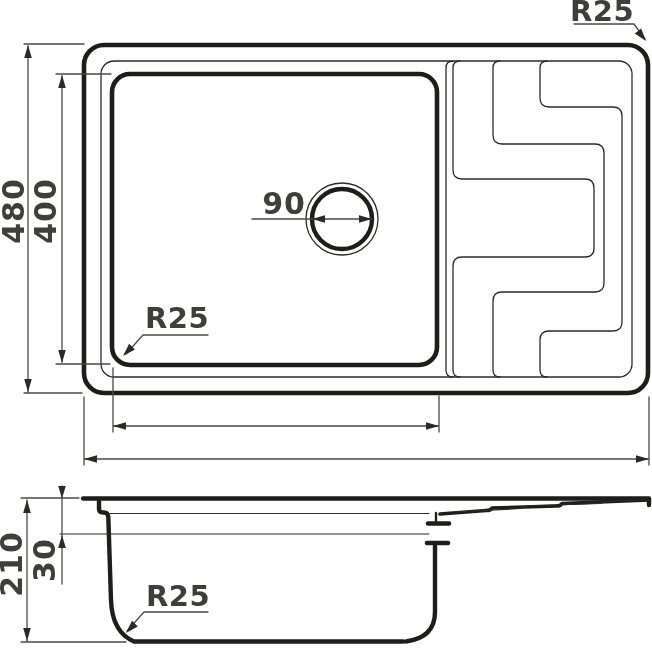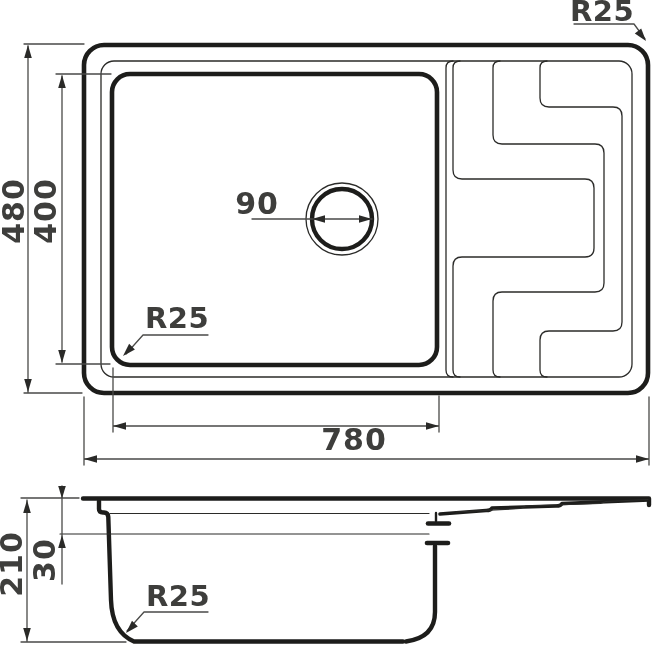--- a/index.html
+++ b/index.html
@@ -116,21 +116,20 @@
         <polygon points="27,641 23.2,628 30.8,628"></polygon>
         <polygon points="62,498.5 58.2,486 65.8,486"></polygon>
         <polygon points="62,535 58.2,548 65.8,548"></polygon>
         <polygon points="126,633 132,620.8 137.8,626.4"></polygon>
       </g>
     </g>
   </svg>
 
   <span class="dim rot" style="left:14px;top:211px">480</span>
   <span class="dim rot" style="left:46px;top:211px">400</span>
-  <span class="dim" style="left:257px;top:204px">90</span>
+  <span class="dim" style="left:284px;top:204px">90</span>
   <span class="dim radius" style="left:602px;top:11px">R25</span>
   <span class="dim radius" style="left:177px;top:318px">R25</span>
-  <span class="dim" style="left:354px;top:440px">780</span>
   <span class="dim rot" style="left:12px;top:564px">210</span>
   <span class="dim rot" style="left:45px;top:560px">30</span>
   <span class="dim radius" style="left:178px;top:596px">R25</span>
 
 </div>
 
 </body></html>

